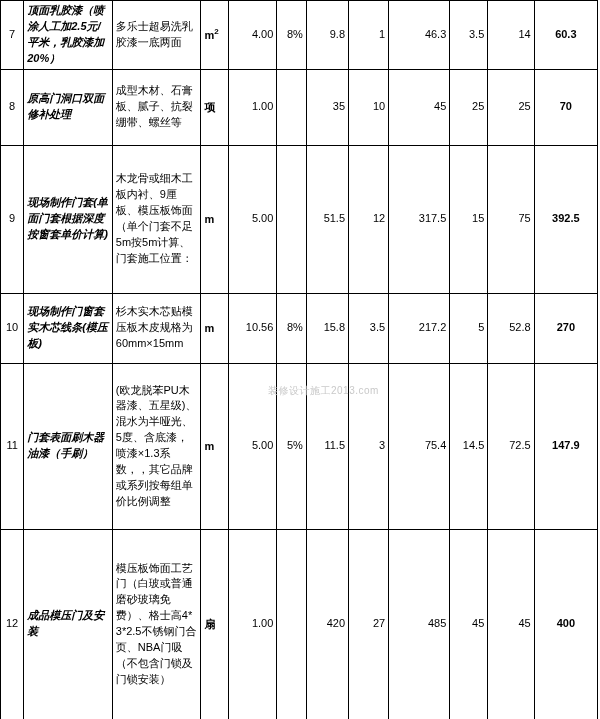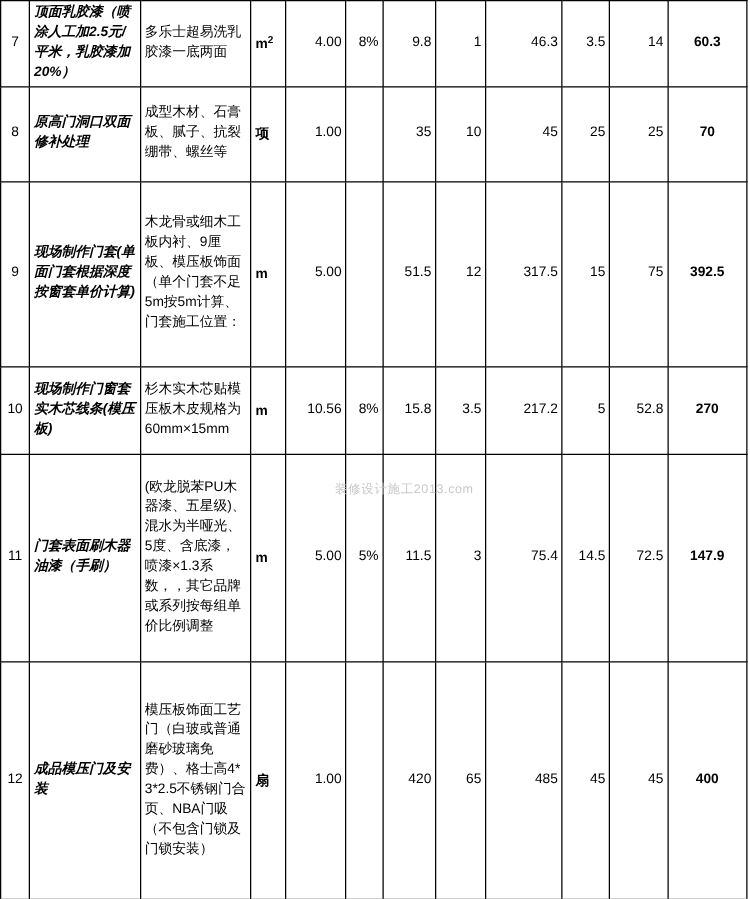--- a/index.html
+++ b/index.html
@@ -173,21 +173,21 @@
       </tr>
 
       <tr style="height:190px">
         <td class="idx">12</td>
         <td class="name">成品模压门及安装</td>
         <td class="desc">模压板饰面工艺门（白玻或普通磨砂玻璃免费）、格士高4*3*2.5不锈钢门合页、NBA门吸（不包含门锁及门锁安装）</td>
         <td class="unit"><span>扇</span><span class="sup"></span></td>
         <td class="num">1.00</td>
         <td class="num"></td>
         <td class="num">420</td>
-        <td class="num">65</td>
+        <td class="num">27</td>
         <td class="num">485</td>
         <td class="num">45</td>
         <td class="num">45</td>
         <td class="total">400</td>
       </tr>
 
     </tbody>
   </table>
 
   <div class="watermark">装修设计施工2013.com</div>

